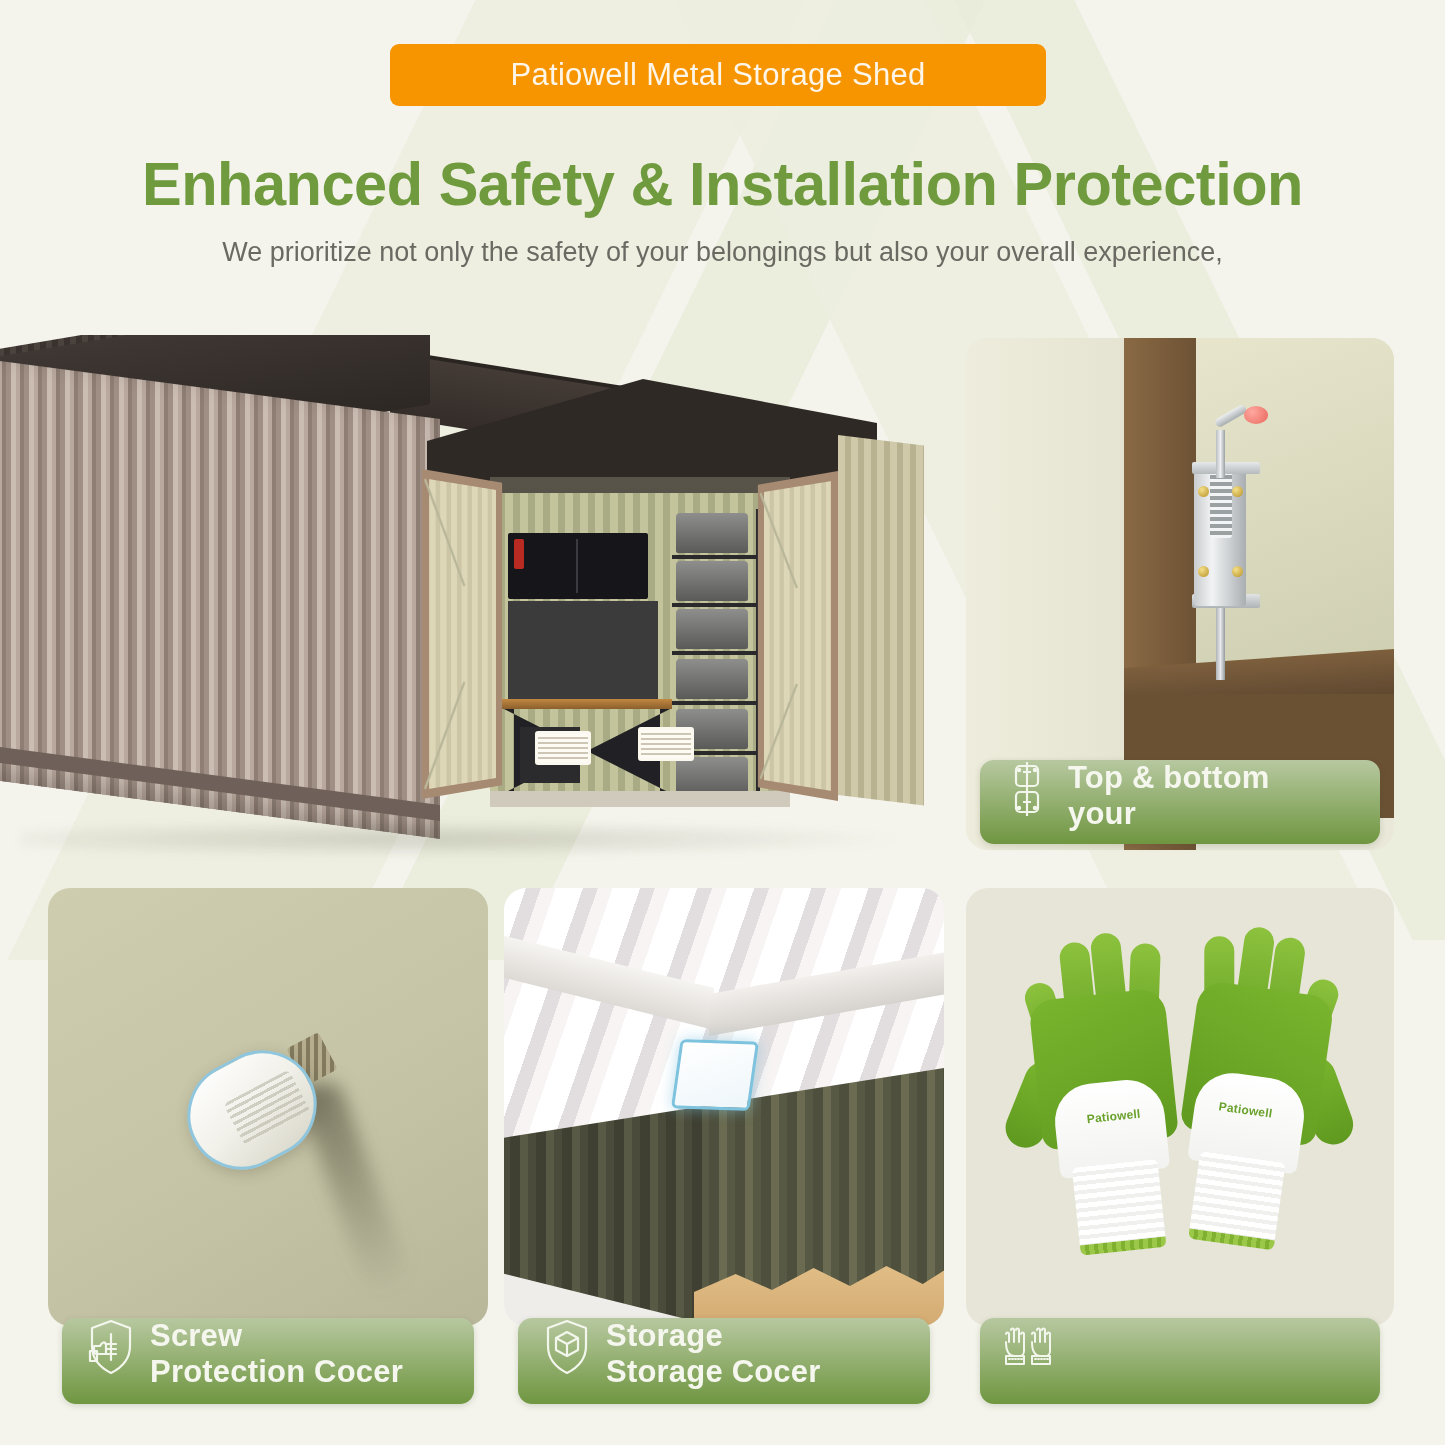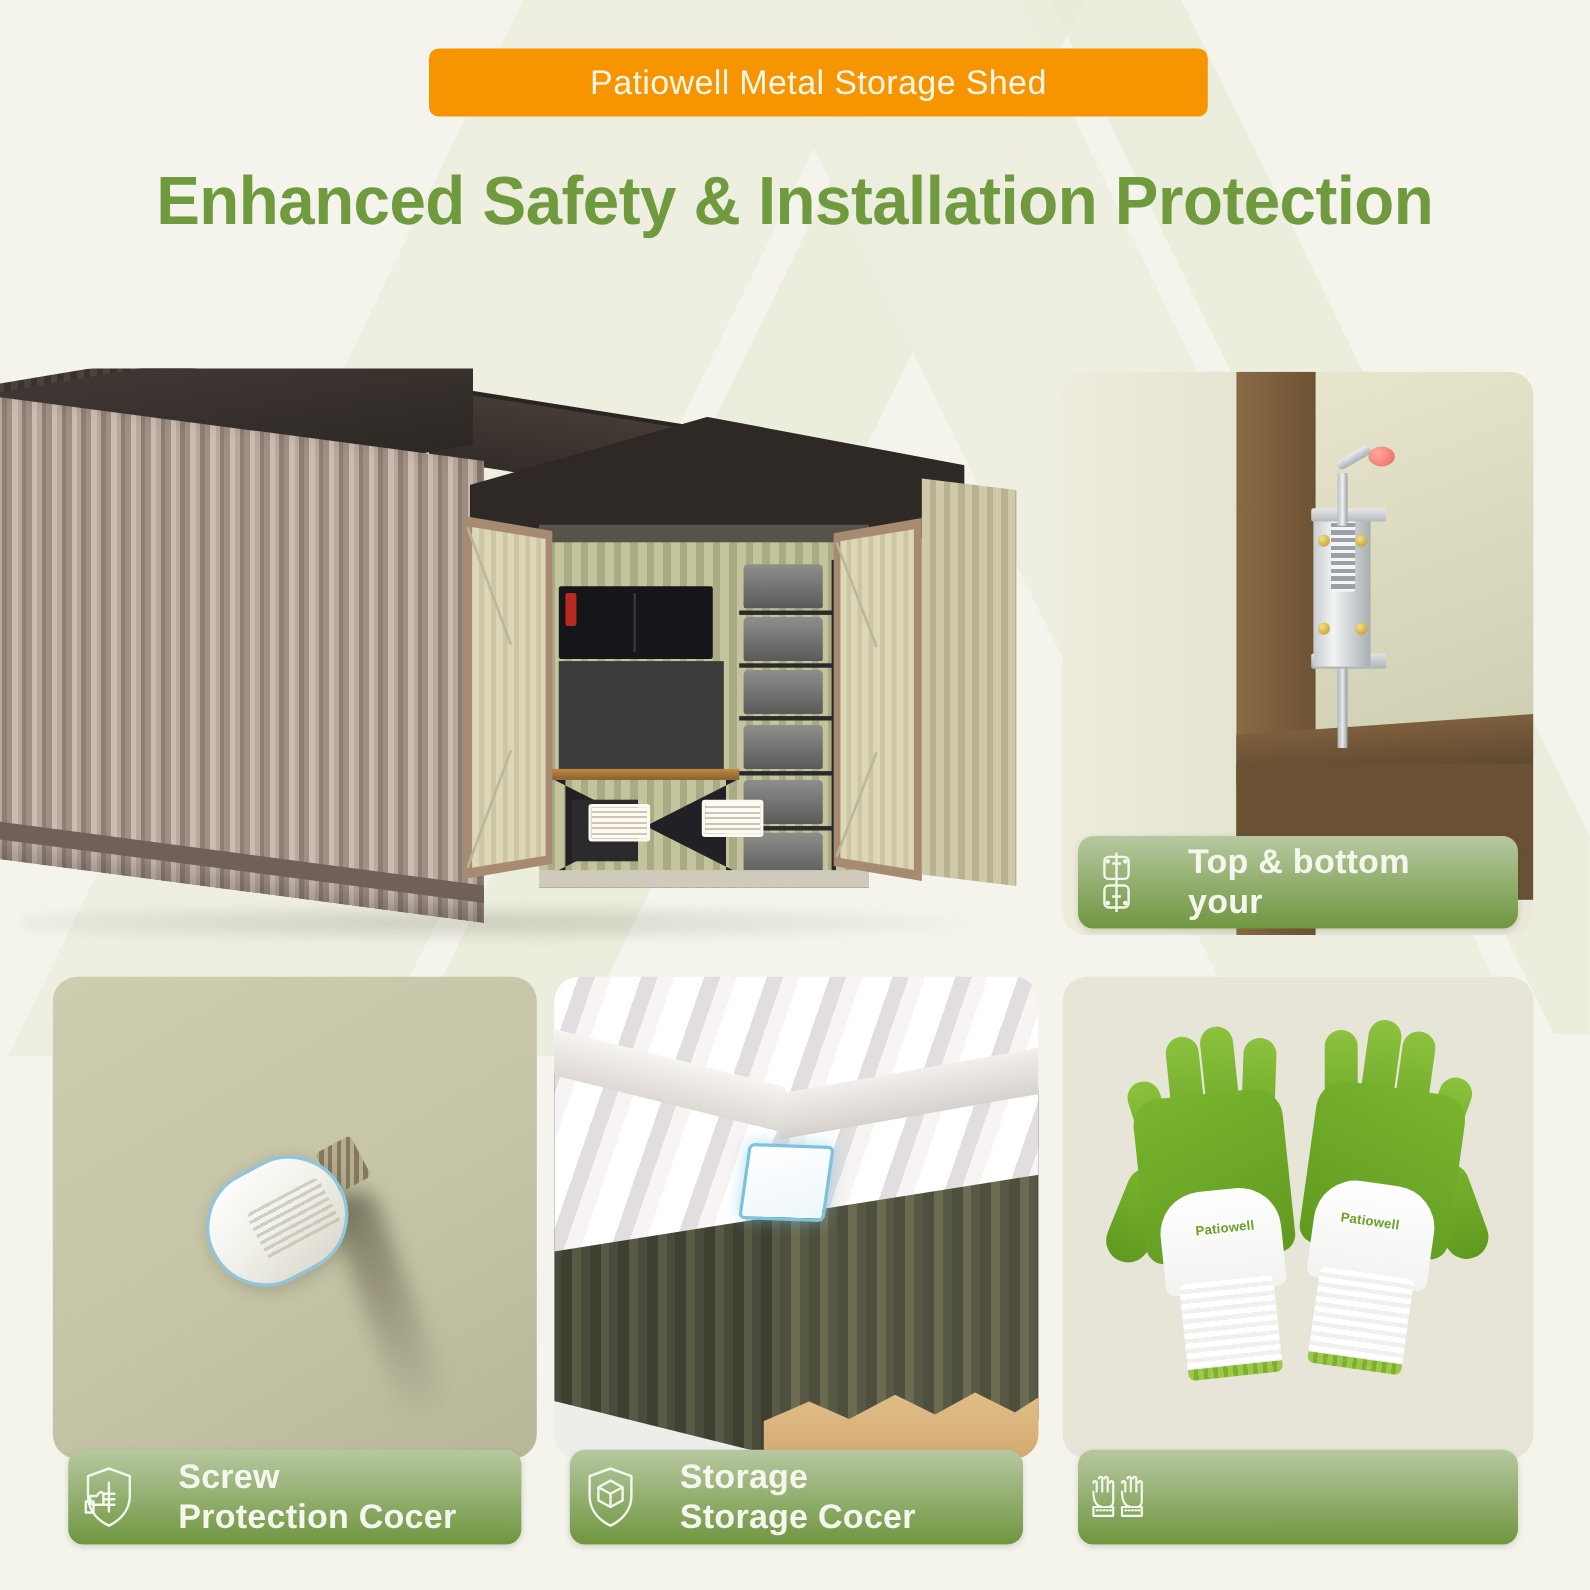--- a/index.html
+++ b/index.html
@@ -14,21 +14,21 @@
   
   .watermark-layer { position:absolute; inset:0; overflow:hidden; pointer-events:none; }
   .wm { position:absolute; background:#eceddf; opacity:.85; }
   .wm-a { width:330px; height:1200px; left:300px; top:-240px; transform:skewX(-26deg); }
   .wm-b { width:150px; height:1200px; left:660px; top:-240px; transform:skewX(-26deg); background:#e9ebdb; }
   .wm-c { width:250px; height:1200px; left:840px; top:-260px; transform:skewX(26deg); background:#eceddf; }
   .wm-d { width:120px; height:1200px; left:1120px; top:-260px; transform:skewX(26deg); background:#e9ebdb; }
 
   
   .title-pill {
-    position:absolute; left:390px; top:44px; width:708px; height:62px;
+    position:absolute; left:390px; top:44px; width:656px; height:62px;
     background:#f79500; border-radius:9px;
     display:flex; align-items:center; justify-content:center;
     color:#fdf6e8; font-size:31px; letter-spacing:.3px;
   }
 
   
   .headline {
     position:absolute; left:0; top:148px; width:1445px; text-align:center;
     color:#6f9b3e; font-size:62px; font-weight:bold; letter-spacing:-.5px;
     font-family:"Liberation Sans", sans-serif;
@@ -230,21 +230,21 @@
     background:repeating-linear-gradient(180deg,#ffffff 0 5px,#f0f0ee 5px 9px); border-radius:6px; }
   .g-cufftrim { position:absolute; left:34px; top:310px; width:86px; height:10px;
     background:repeating-linear-gradient(90deg,#9cc84a 0 5px,#7fb02f 5px 9px); border-radius:0 0 6px 6px; }
   .g-logo { position:absolute; left:42px; top:178px; width:78px; text-align:center;
     color:#6aa22c; font-size:12px; font-weight:bold; letter-spacing:.2px; }
 
   
   .badge {
     position:absolute; border-radius:14px;
     background:linear-gradient(180deg,#b7c8a0,#6f9640);
-    display:flex; align-items:center; gap:36px; padding:0 10px;
+    display:flex; align-items:flex-start; gap:12px; padding:0 22px;
     box-shadow:0 2px 6px rgba(60,80,40,.18);
   }
   .badge-text { color:#f5f7ef; font-size:31px; font-weight:bold; line-height:1.16; letter-spacing:.2px; }
   .badge-icon { flex:0 0 auto; width:54px; height:58px; display:flex; align-items:center; justify-content:center; }
   .badge-icon svg { width:100%; height:100%; display:block; }
 
   .badge-latch  { left:980px; top:760px;  width:400px; height:84px; }
   .badge-screw  { left:62px;  top:1318px; width:412px; height:86px; }
   .badge-corner { left:518px; top:1318px; width:412px; height:86px; }
   .badge-gloves { left:980px; top:1318px; width:400px; height:86px; }
@@ -259,20 +259,21 @@
   <div class="wm wm-d"></div>
 </div>
 
 <div class="title-pill">
   <span>Patiowell Metal Storage Shed</span>
 </div>
 
 <div class="headline">Enhanced Safety &amp; Installation Protection</div>
 
 <div class="subhead">
+  <div>We prioritize not only the safety of your belongings but also your overall experience,</div>
 </div>
 
 <div class="hero">
   <div class="hero-scene">
     <div class="roof-right-edge"></div>
     <div class="roof-right"></div>
     <div class="roof-ridge"></div>
     <div class="roof-left"></div>
 
     <div class="wall-left"></div>

